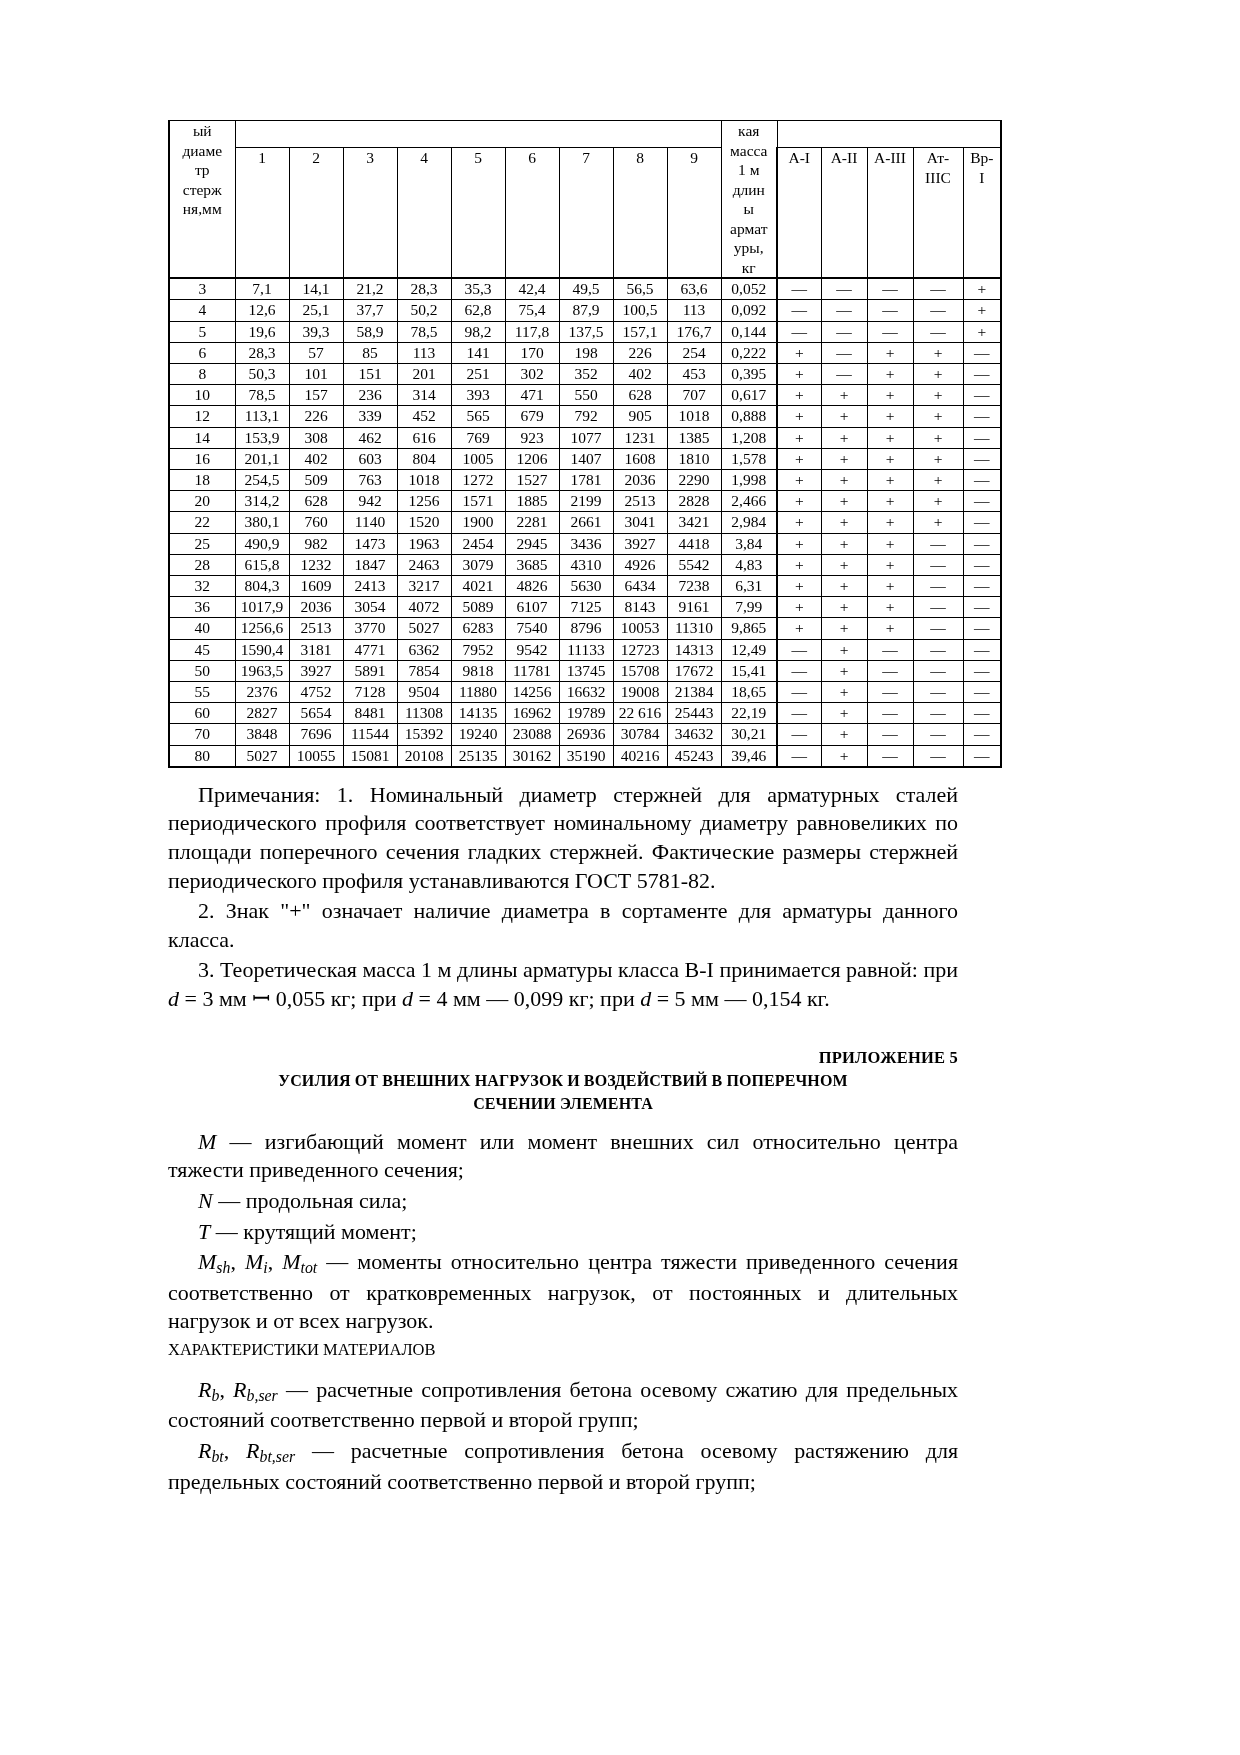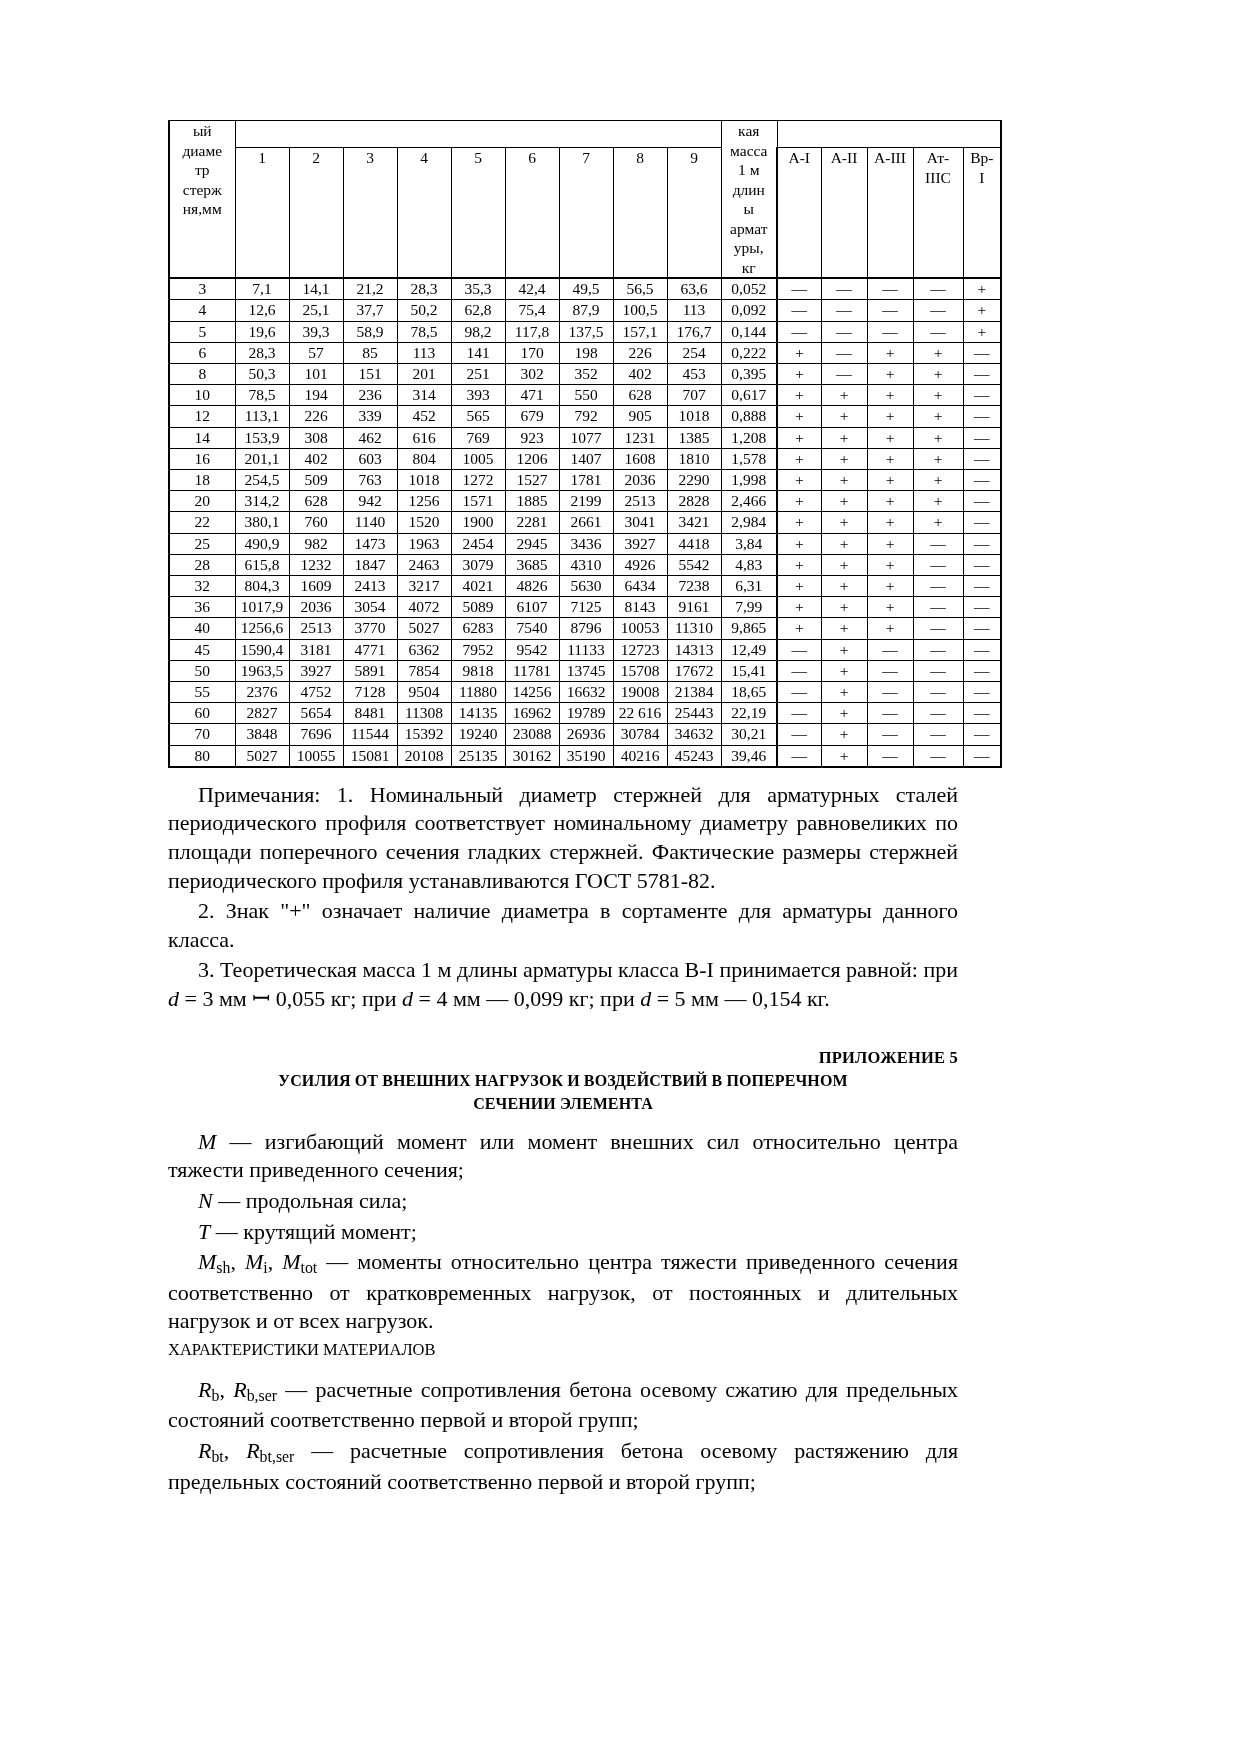--- a/index.html
+++ b/index.html
@@ -106,21 +106,21 @@
     margin-top: 2px;
     letter-spacing: 0.1px;
   }
   .section-head {
     font-weight: normal;
     font-size: 16.5px;
     margin-top: 4px;
     margin-bottom: 16px;
   }
   .ital { font-style: italic; }
-  .sub { font-size: 0.72em; vertical-align: -0.25em; }
+  .sub { font-size: 0.72em; vertical-align: -0.25em; font-style: italic; }
   .block-gap { margin-top: 14px; }
 </style>
 </head>
 <body>
 
 <div class="page">
   <div class="content">
 
     <table class="sortament">
       <colgroup>
@@ -282,21 +282,21 @@
             <td class="num">0,395</td>
             <td class="mark thick-l">+</td>
             <td class="mark">—</td>
             <td class="mark">+</td>
             <td class="mark">+</td>
             <td class="mark thick-r">—</td>
           </tr>
           <tr class="body-row">
             <td class="num thick-l">10</td>
             <td class="num">78,5</td>
-            <td class="num">194</td>
+            <td class="num">157</td>
             <td class="num">236</td>
             <td class="num">314</td>
             <td class="num">393</td>
             <td class="num">471</td>
             <td class="num">550</td>
             <td class="num">628</td>
             <td class="num">707</td>
             <td class="num">0,617</td>
             <td class="mark thick-l">+</td>
             <td class="mark">+</td>

